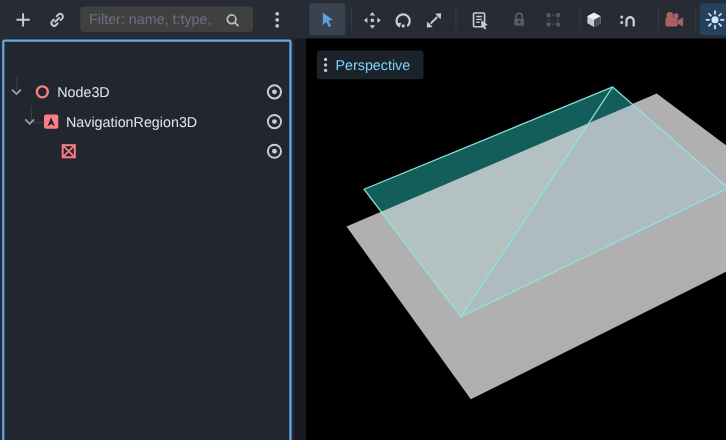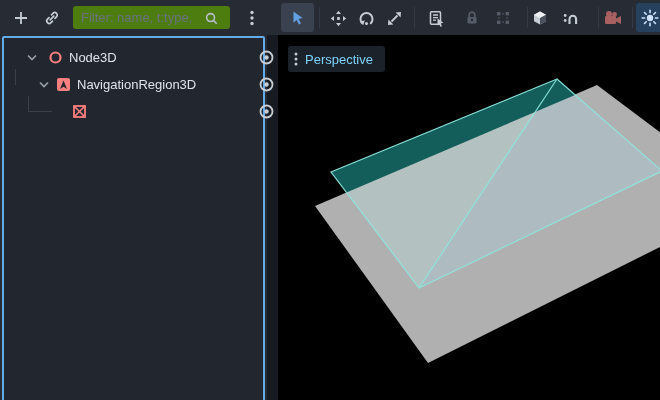--- a/index.html
+++ b/index.html
@@ -5,28 +5,28 @@
   html,body{margin:0;padding:0;background:#262b34;}
   #app{position:relative;width:660px;height:400px;overflow:hidden;
        background:#262b34;font-family:"Liberation Sans",sans-serif;
        -webkit-font-smoothing:antialiased;}
   .abs{position:absolute;}
   
   #topbar{left:0;top:0;width:660px;height:35px;background:#262b34;}
   .tbtn{display:flex;align-items:center;justify-content:center;border-radius:3px;}
   .sep{width:1px;top:7px;height:21px;background:#343b47;}
   
-  #filter{left:73px;top:6px;width:157px;height:23px;background:#4d7c0f;border:none;
+  #filter{left:73px;top:6px;width:157px;height:23px;background:#404040;border:none;
           border-radius:3px;color:#cfd4da;font-size:13px;padding:0 24px 0 8px;outline:none;
           font-family:"Liberation Sans",sans-serif;box-sizing:border-box;}
   #filter::placeholder{color:#6a7280;}
   
   #tree-panel{left:2px;top:36px;width:263px;height:370px;background:#21262f;
               border:2px solid #63aae8;border-radius:2px;box-sizing:border-box;}
-  .trow{position:absolute;left:17px;width:257px;height:27px;}
+  .trow{position:absolute;left:0;width:257px;height:27px;margin-top:26px;}
   .tlabel{position:absolute;top:6px;font-size:13px;color:#e0e4e9;white-space:nowrap;}
   .guide{position:absolute;background:#3a414b;}
   
   #viewport{left:278px;top:35px;width:382px;height:365px;background:#000;}
   #persp-pill{left:10px;top:11px;height:26px;background:rgba(30,36,44,.95);
               border-radius:3px;display:flex;align-items:center;padding:0 12px 0 6px;gap:7px;}
   #persp-pill span{font-size:13px;color:#7dd3fc;}
   .gap-col{left:267px;top:35px;width:11px;height:365px;background:#171b21;}
   svg{display:block;}
 </style>

